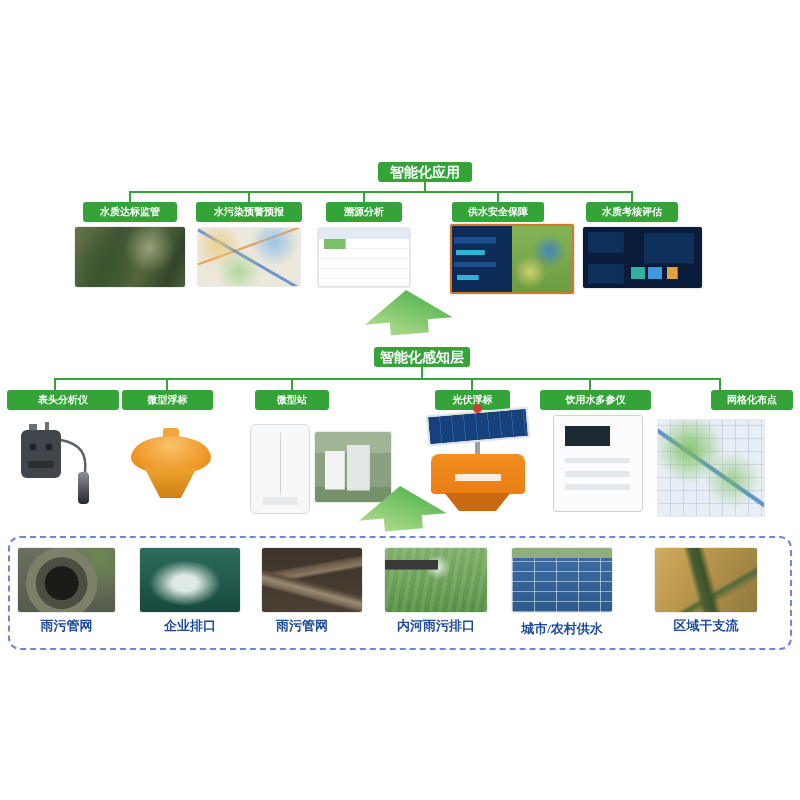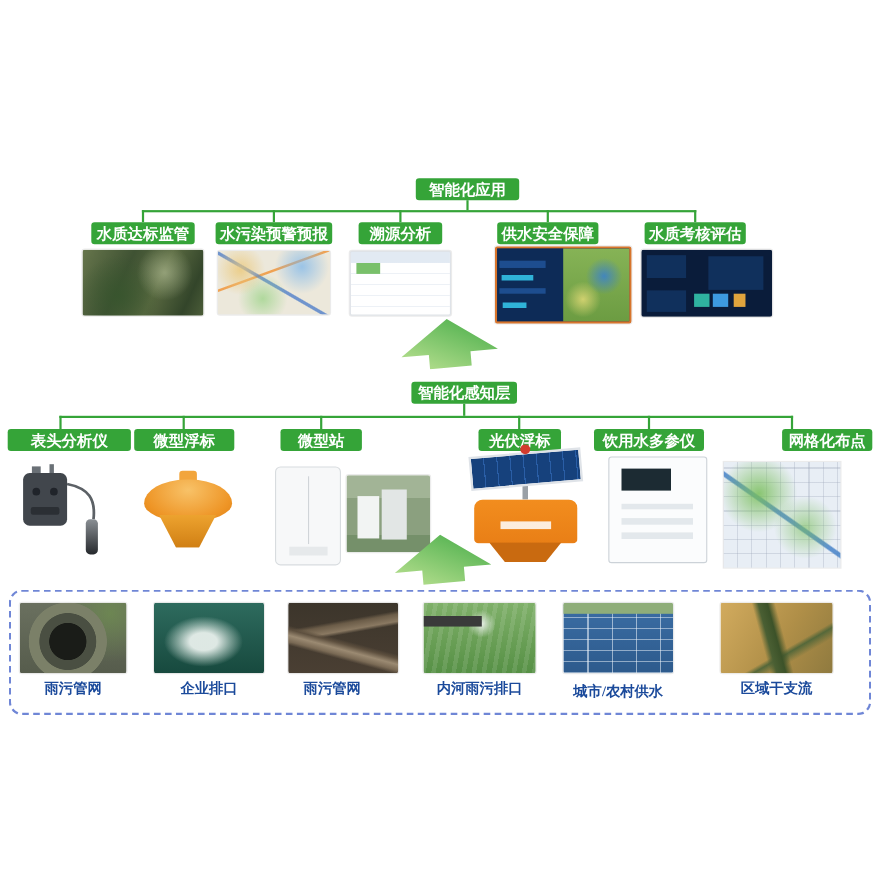--- a/index.html
+++ b/index.html
@@ -2,21 +2,21 @@
 <html><head>
 <meta charset="utf-8">
 <style>
   html,body { margin:0; padding:0; background:#fff; }
   body { font-family:"Liberation Sans", sans-serif; }
   .canvas { position:relative; width:800px; height:800px; background:#fff; overflow:hidden; }
 
   
   .gbox {
     position:absolute; height:20px; line-height:20px;
-    background:#35a438; color:#fff; font-weight:bold; font-size:14px;
+    background:#35a438; color:#fff; font-weight:bold; font-size:10px;
     text-align:center; border-radius:3px; white-space:nowrap;
   }
   .gbox.title { font-size:14px; }
 
   
   .line { position:absolute; background:#35a438; }
 
   
   .shot, .ph { position:absolute; border-radius:2px; box-shadow:0 0 0 1px rgba(0,0,0,.08); }
 
@@ -221,21 +221,21 @@
   <div class="line" style="left:166px;top:378px;width:2px;height:12px;"></div>
   <div class="line" style="left:291px;top:378px;width:2px;height:12px;"></div>
   <div class="line" style="left:471px;top:378px;width:2px;height:12px;"></div>
   <div class="line" style="left:589px;top:378px;width:2px;height:12px;"></div>
   <div class="line" style="left:719px;top:378px;width:2px;height:12px;"></div>
 
   <div class="gbox" style="left:7px;top:390px;width:112px;">表头分析仪</div>
   <div class="gbox" style="left:122px;top:390px;width:91px;">微型浮标</div>
   <div class="gbox" style="left:255px;top:390px;width:74px;">微型站</div>
   <div class="gbox" style="left:435px;top:390px;width:75px;">光伏浮标</div>
-  <div class="gbox" style="left:540px;top:390px;width:100px;">饮用水多参仪</div>
+  <div class="gbox" style="left:540px;top:390px;width:111px;">饮用水多参仪</div>
   <div class="gbox" style="left:679px;top:390px;width:82px;margin-left:32px;">网格化布点</div>
 
   <svg class="dev" style="left:15px;top:420px;" width="85" height="90" viewBox="0 0 85 90">
     <defs>
       <linearGradient id="probeGrad" x1="0" y1="0" x2="0" y2="1">
         <stop offset="0" stop-color="#8a8f94"></stop>
           <stop offset="1" stop-color="#26292d"></stop>
       </linearGradient>
     </defs>
     <rect x="14" y="4" width="8" height="8" fill="#6a7076"></rect>

